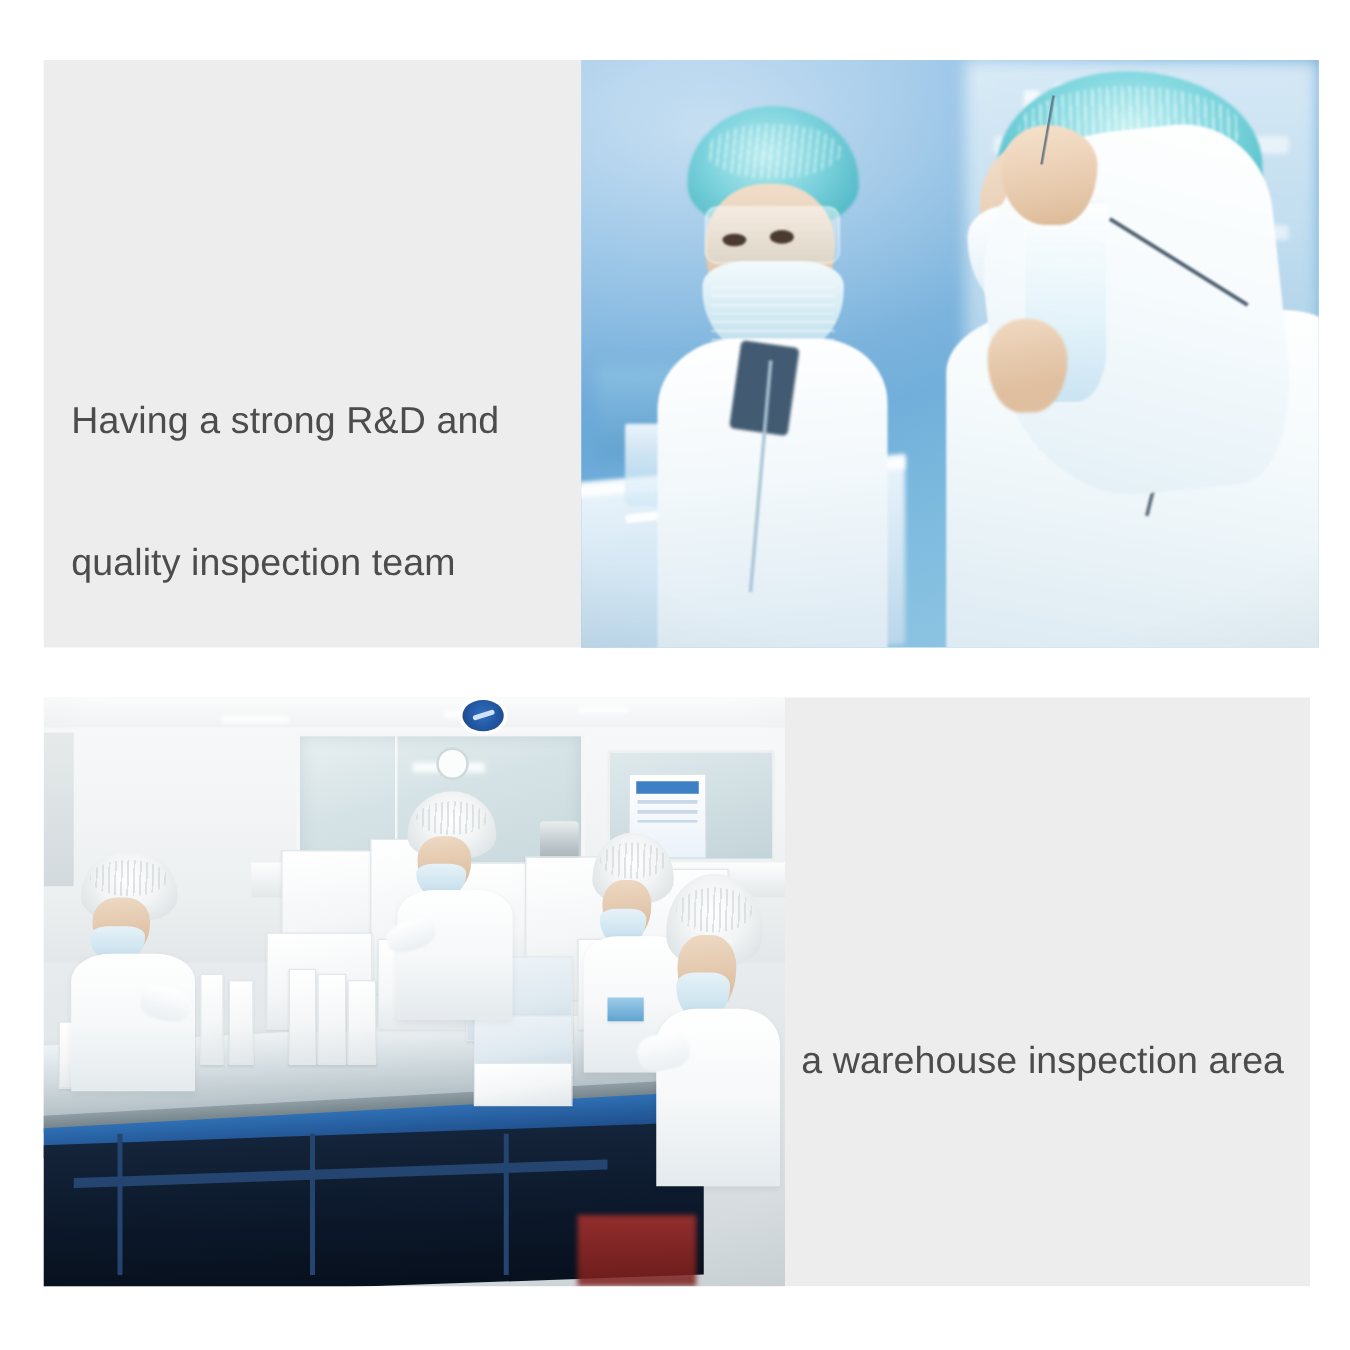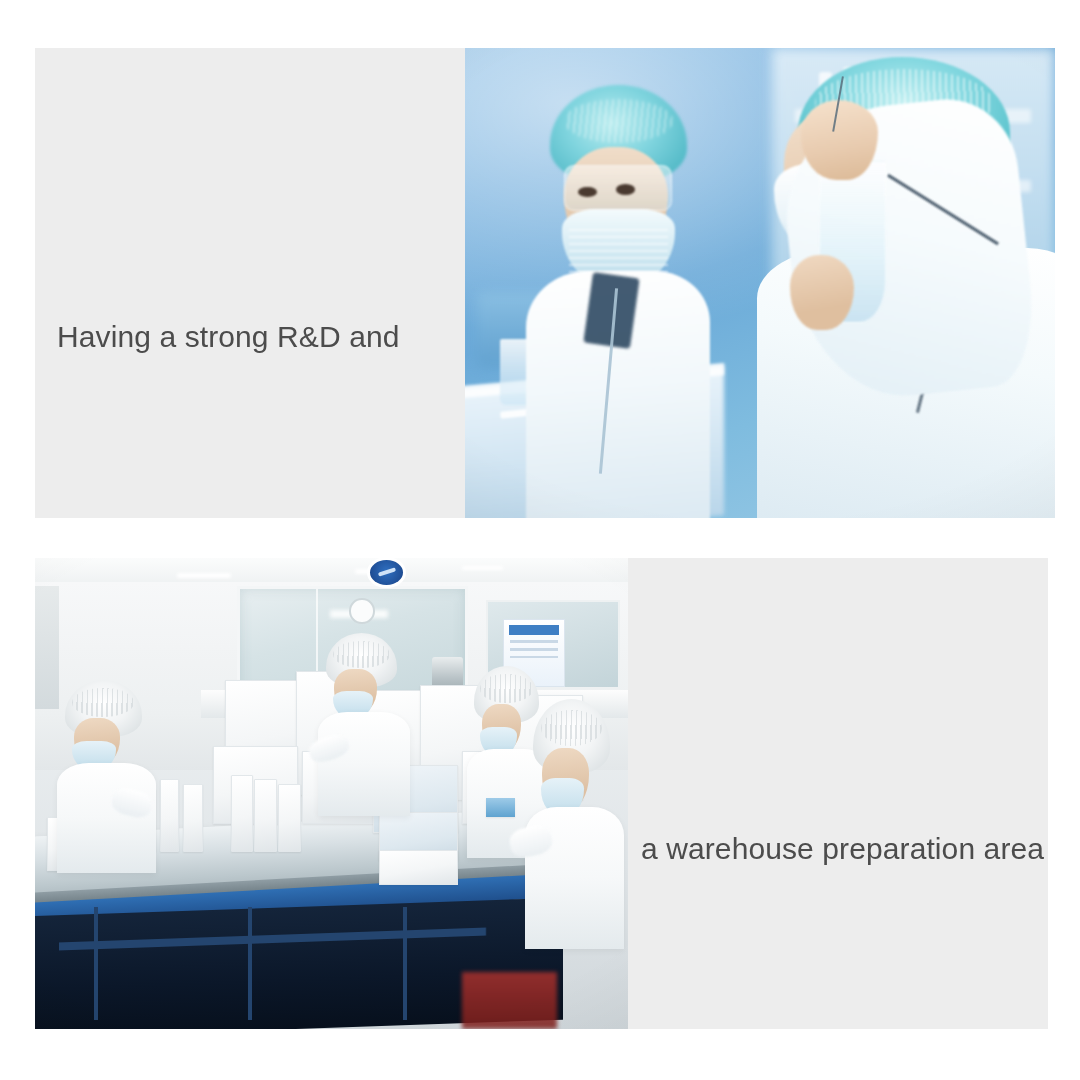--- a/index.html
+++ b/index.html
@@ -225,20 +225,21 @@
 </style>
 </head>
 <body>
 
 <div class="stage">
 
   <div class="panel" style="left:35px;top:48px;width:440px;height:470px;"></div>
 
   <div class="caption" style="left:57px;top:242px;width:400px;">
     <div>Having a strong R&amp;D and</div>
+    <div>quality inspection team</div>
   </div>
 
   <div class="photo lab" style="left:465px;top:48px;width:590px;height:470px;">
     <div class="wall-hi"></div>
     <div class="shelf s1"></div>
     <div class="shelf s2"></div>
     <div class="shelf s3"></div>
     <div class="bottle b1"></div>
     <div class="bottle b2"></div>
     <div class="bottle b3"></div>
@@ -372,16 +373,16 @@
       <div class="coat"></div>
       <div class="arm" style="left:-30%;top:52%;width:54%;height:12%;transform:rotate(-12deg);"></div>
     </div>
 
     <div class="box tint" style="left:76%;top:51%;width:5%;height:4%;background:linear-gradient(180deg,#9ecbe8,#5fa3d0);border:none;"></div>
 
     <div class="vig"></div>
   </div>
 
   <div class="caption right" style="left:641px;top:754px;width:400px;">
-    <div>a warehouse preparation area</div>
+    <div>a warehouse inspection area</div>
   </div>
 
 </div>
 
 </body></html>

